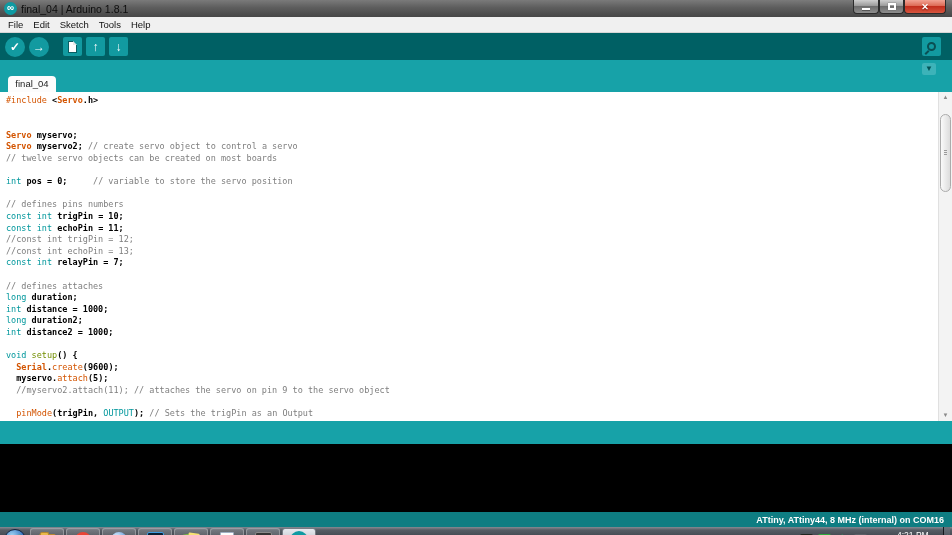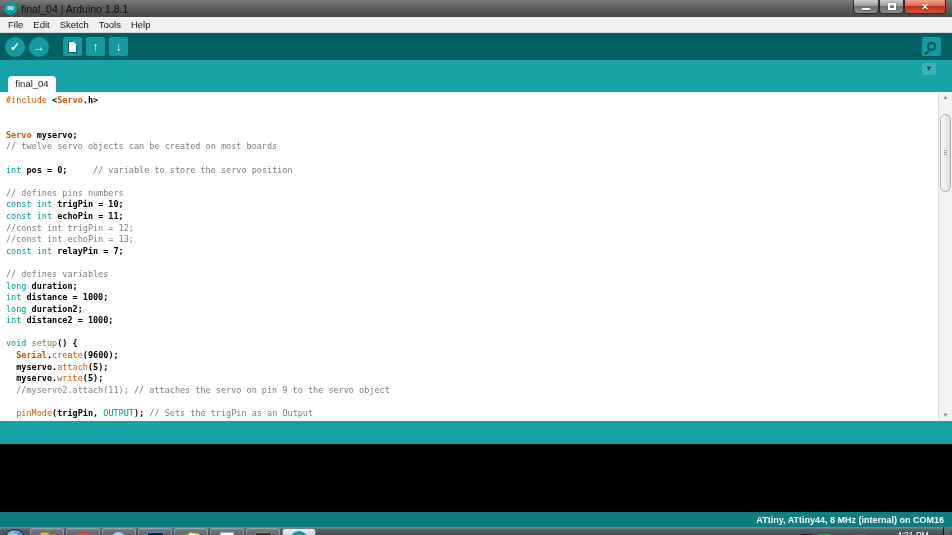--- a/index.html
+++ b/index.html
@@ -177,41 +177,41 @@
     <div class="tab">final_04</div>
     <div class="tab-menu-btn">▼</div>
   </div>
 
   <div class="editor">
     <div class="code-area">
         <div class="code-line"><span class="fn">#include </span><span class="pl b">&lt;</span><span class="fn b">Servo</span><span class="pl b">.h&gt;</span></div>
         <div class="code-line">&nbsp;</div>
         <div class="code-line">&nbsp;</div>
         <div class="code-line"><span class="fn b">Servo</span><span class="pl b"> myservo;</span></div>
+        <div class="code-line"><span class="fn b">Servo</span><span class="pl b"> myservo2; </span><span class="cm">// create servo object to control a servo</span></div>
         <div class="code-line"><span class="cm">// twelve servo objects can be created on most boards</span></div>
         <div class="code-line">&nbsp;</div>
         <div class="code-line"><span class="kw">int</span><span class="pl b"> pos = 0;     </span><span class="cm">// variable to store the servo position</span></div>
         <div class="code-line">&nbsp;</div>
         <div class="code-line"><span class="cm">// defines pins numbers</span></div>
         <div class="code-line"><span class="kw">const</span><span class="pl"> </span><span class="kw">int</span><span class="pl b"> trigPin = 10;</span></div>
         <div class="code-line"><span class="kw">const</span><span class="pl"> </span><span class="kw">int</span><span class="pl b"> echoPin = 11;</span></div>
         <div class="code-line"><span class="cm">//const int trigPin = 12;</span></div>
         <div class="code-line"><span class="cm">//const int echoPin = 13;</span></div>
         <div class="code-line"><span class="kw">const</span><span class="pl"> </span><span class="kw">int</span><span class="pl b"> relayPin = 7;</span></div>
         <div class="code-line">&nbsp;</div>
-        <div class="code-line"><span class="cm">// defines variables</span></div>
+        <div class="code-line"><span class="cm">// defines attaches</span></div>
         <div class="code-line"><span class="kw">long</span><span class="pl b"> duration;</span></div>
         <div class="code-line"><span class="kw">int</span><span class="pl b"> distance = 1000;</span></div>
         <div class="code-line"><span class="kw">long</span><span class="pl b"> duration2;</span></div>
         <div class="code-line"><span class="kw">int</span><span class="pl b"> distance2 = 1000;</span></div>
         <div class="code-line">&nbsp;</div>
         <div class="code-line"><span class="kw">void</span><span class="pl"> </span><span class="st">setup</span><span class="pl b">() {</span></div>
         <div class="code-line"><span class="pl">  </span><span class="fn b">Serial</span><span class="pl b">.</span><span class="fn">create</span><span class="pl b">(9600);</span></div>
         <div class="code-line"><span class="pl b">  myservo.</span><span class="fn">attach</span><span class="pl b">(5);</span></div>
-        <div class="code-line"><span class="pl b">  myservo.</span><span class="fn">write</span><span class="pl b">(5);</span></div>
         <div class="code-line"><span class="cm">  //myservo2.attach(11); // attaches the servo on pin 9 to the servo object</span></div>
         <div class="code-line">&nbsp;</div>
         <div class="code-line"><span class="pl">  </span><span class="fn">pinMode</span><span class="pl b">(trigPin, </span><span class="kw">OUTPUT</span><span class="pl b">); </span><span class="cm">// Sets the trigPin as an Output</span></div>
       </div>
     <div class="scrollbar">
       <div class="sb-arrow up">▲</div>
       <div class="sb-thumb"></div>
       <div class="sb-arrow down">▼</div>
     </div>
   </div>

